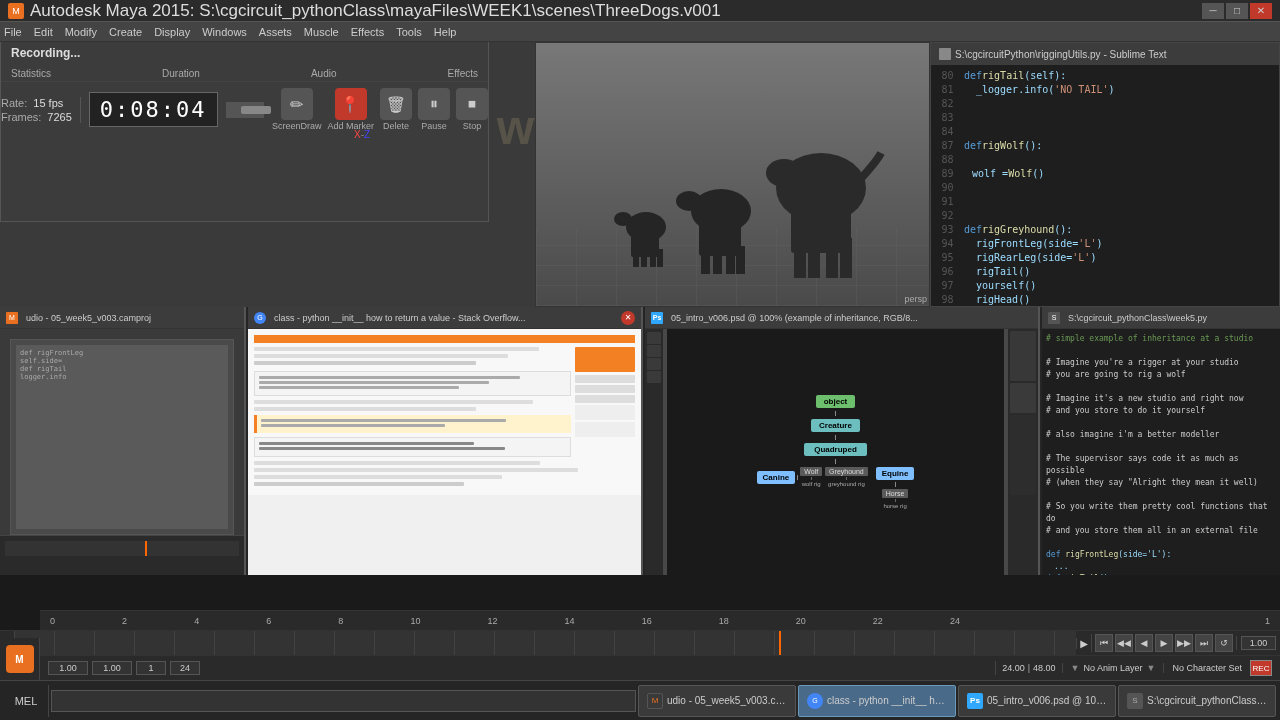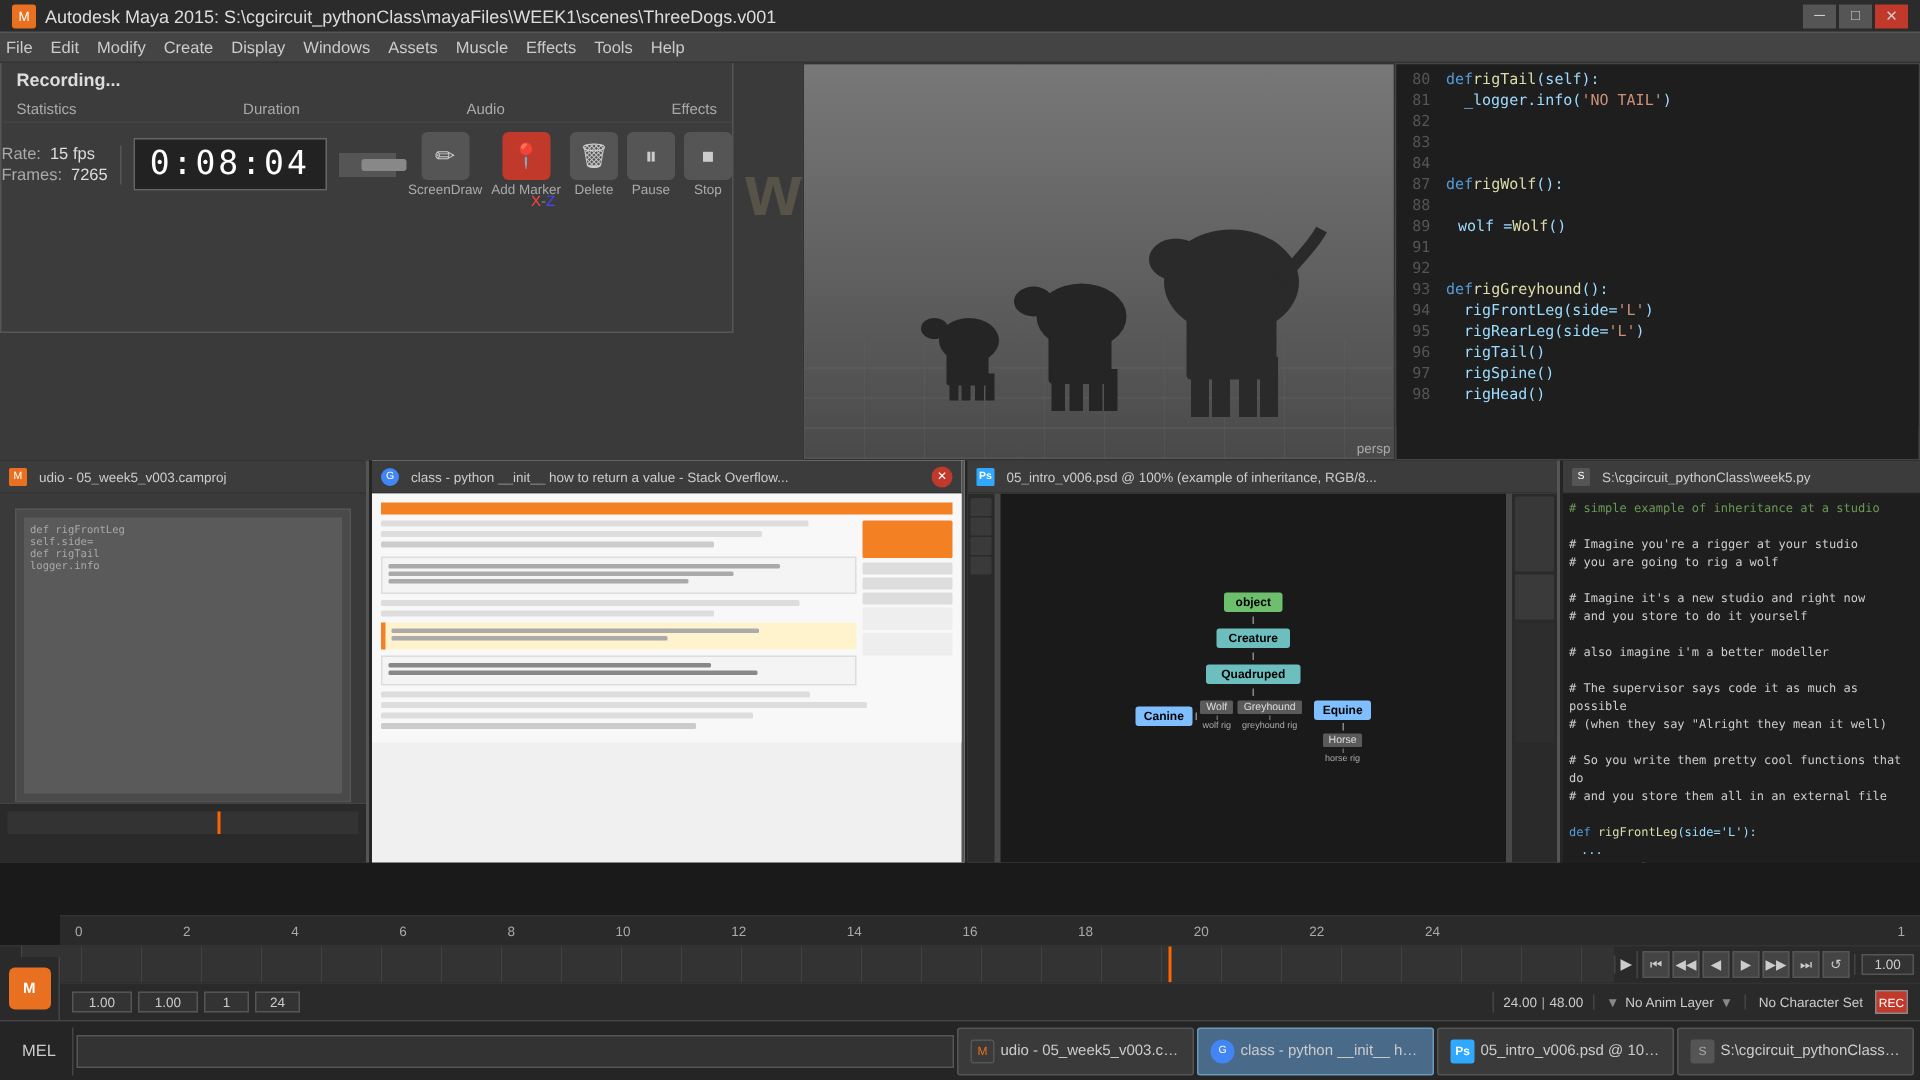--- a/index.html
+++ b/index.html
@@ -65,21 +65,21 @@
     .win-titlebar .icon {
       width: 16px; height: 16px;
       background: #e87020;
       margin-right: 6px;
       border-radius: 2px;
       display: flex; align-items: center; justify-content: center;
       font-size: 9px; color: white;
     }
     .win-titlebar .title-text {
       color: #ddd;
-      font-size: 12px;
+      font-size: 17px;
       flex: 1;
     }
     .win-controls {
       display: flex; gap: 2px;
     }
     .win-btn {
       width: 22px; height: 16px;
       background: #555;
       border: none;
       color: #ccc;
@@ -489,20 +489,24 @@
       <rect x="105" y="206" width="6" height="18" fill="#252525"></rect>
       <rect x="114" y="206" width="6" height="18" fill="#252525"></rect>
       <rect x="121" y="206" width="6" height="18" fill="#252525"></rect>
       <ellipse cx="87" cy="176" rx="9" ry="7" fill="#252525"></ellipse>
     </svg>
     <div class="viewport-label">persp</div>
   </div>
 </div>
 
 <div class="sublime-window">
+  <div class="sublime-titlebar">
+    <span style="background:#888;width:12px;height:12px;display:inline-block;margin-right:4px;border-radius:1px"></span>
+    <span>S:\cgcircuitPython\riggingUtils.py - Sublime Text</span>
+  </div>
   <div class="sublime-code">
     <div class="code-line">
         <span class="line-num">80</span>
         <span class="code-def">def </span>
         <span class="code-fn">rigTail</span>
         <span class="code-var">(self):</span>
       </div>
     <div class="code-line">
         <span class="line-num">81</span>
         <span style="padding-left:12px;color:#9cdcfe">_logger.info(</span>
@@ -527,20 +531,23 @@
     <div class="code-line">
         <span class="line-num">88</span>
       </div>
     <div class="code-line">
         <span class="line-num">89</span>
         <span style="padding-left:8px;color:#9cdcfe">wolf = </span>
         <span class="code-fn">Wolf</span>
         <span style="color:#9cdcfe">()</span>
       </div>
     <div class="code-line">
+        <span class="line-num">90</span>
+      </div>
+    <div class="code-line">
         <span class="line-num">91</span>
       </div>
     <div class="code-line">
         <span class="line-num">92</span>
       </div>
     <div class="code-line">
         <span class="line-num">93</span>
         <span class="code-def">def </span>
         <span class="code-fn">rigGreyhound</span>
         <span class="code-var">():</span>
@@ -556,21 +563,21 @@
         <span style="padding-left:12px;color:#9cdcfe">rigRearLeg(side=</span>
         <span class="code-str">'L'</span>
         <span style="color:#9cdcfe">)</span>
       </div>
     <div class="code-line">
         <span class="line-num">96</span>
         <span style="padding-left:12px;color:#9cdcfe">rigTail()</span>
       </div>
     <div class="code-line">
         <span class="line-num">97</span>
-        <span style="padding-left:12px;color:#9cdcfe">rigSpine()</span>
+        <span style="padding-left:12px;color:#9cdcfe">yourself()</span>
       </div>
     <div class="code-line">
         <span class="line-num">98</span>
         <span style="padding-left:12px;color:#9cdcfe">rigHead()</span>
       </div>
   </div>
 </div>
 
 <div class="axis-indicator">
   <span style="color:#ff4444">X</span><span style="color:#888">-</span><span style="color:#4444ff">Z</span>

